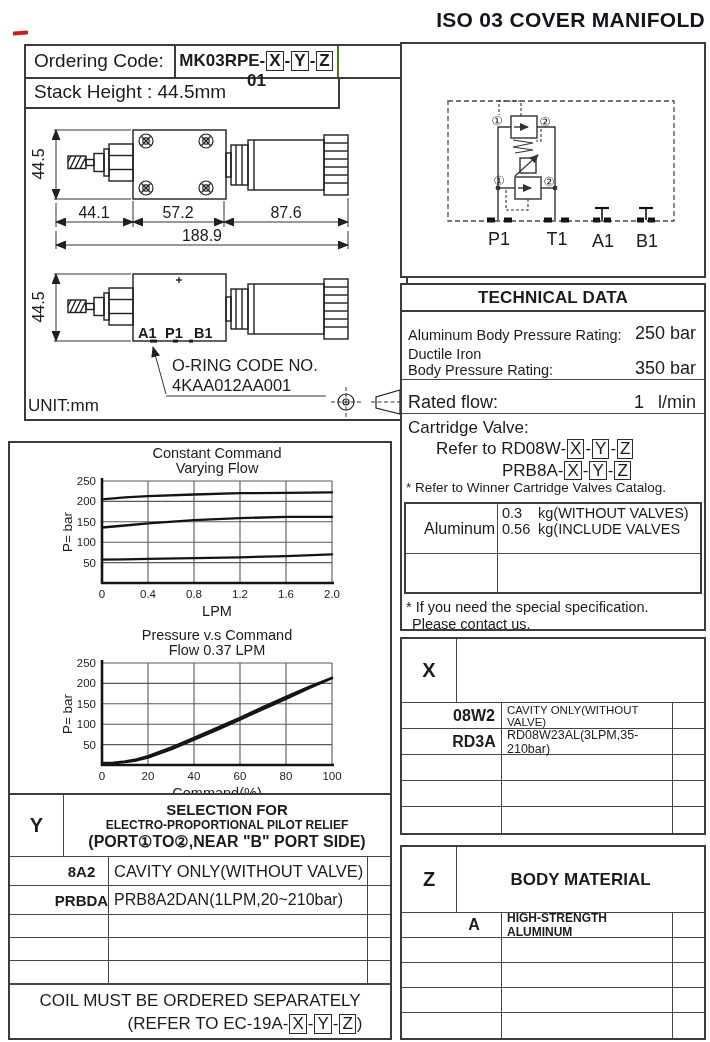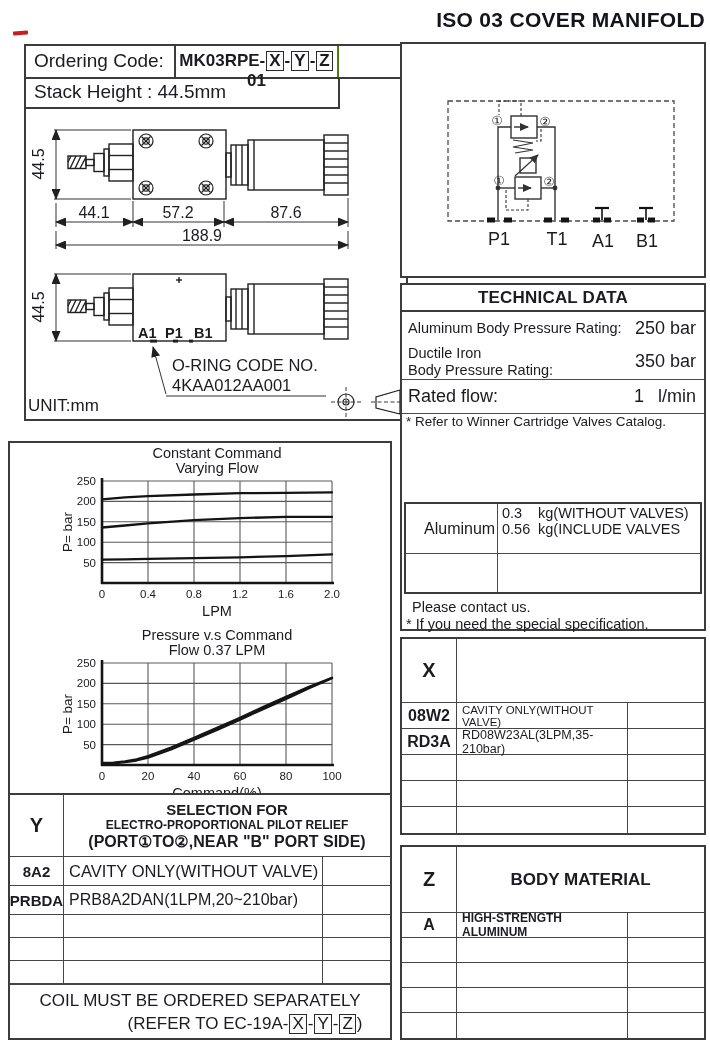--- a/index.html
+++ b/index.html
@@ -23,21 +23,21 @@
 
   
   .chart-box { left:8px; top:441px; width:384px; height:359px; }
   .chart-svg { display:block; }
 
   
   .sel-table { background:#fff; }
   .t-header { display:flex; border-bottom:1.5px solid #454545; }
   .t-code-col { border-right:1.5px solid #454545; display:flex; align-items:center; justify-content:center; font-weight:bold; }
   .t-hdr-main { flex:1; display:flex; flex-direction:column; align-items:center; justify-content:center; font-weight:bold; text-align:center; }
-  .t-row { display:flex; border-bottom:1.5px solid #454545; }
+  .t-row { display:flex; border-bottom:1.5px solid #454545;padding-left:45px; }
   .t-row:last-child { border-bottom:none; }
   .t-cell-code { border-right:1.5px solid #454545; display:flex; align-items:center; justify-content:center; font-weight:bold; }
   .t-cell-desc { border-right:1.5px solid #454545; display:flex; align-items:center; padding-left:5px; }
   .t-cell-extra { flex:1; }
 
   
   .y-table { left:8px; top:793px; width:384px; height:247px; }
   .y-table .t-header { height:62px; }
   .y-table .t-code-col { width:54px; font-size:20px; }
   .y-table .h1 { font-size:15px; }
@@ -47,21 +47,21 @@
   .y-row-sm { height:23px; }
   .y-table .t-cell-code { width:54px; font-size:15px; }
   .y-table .t-cell-desc { width:259px; font-size:16.5px; }
   .coil-box { height:37px; border-top:.5px solid #454545; text-align:center; padding-top:5px; font-size:17px; line-height:1.35; }
   .coil-line2 { padding-left:90px; }
 
   
   .schem-box { left:400px; top:42px; width:306px; height:236px; }
   .tech-box { left:400px; top:283px; width:306px; height:348px; position:absolute; }
   .tech-header { height:27px; border-bottom:2px solid #3c3c3c; text-align:center; font-weight:bold; font-size:17px; padding-top:3px; letter-spacing:.2px; }
-  .tech-row { display:flex; align-items:center; padding:0 6px; }
+  .tech-row { display:flex; align-items:flex-end; padding:0 6px; }
   .tech-label { font-size:14.5px; line-height:1.15; }
   .tech-value { margin-left:auto; font-size:18px; padding-right:2px; }
   .tr1 { height:32px; }
   .tr2 { height:36px; border-bottom:1.5px solid #4a4a4a; }
   .tr3 { height:34px; border-bottom:1.5px solid #4a4a4a; font-size:18px; }
   .tr3 .tech-label { font-size:18px; }
   .rated-unit { margin-left:14px; }
   .cart-sect { height:66px; padding:3px 0 0 6px; font-size:17px; line-height:1.25; }
   .cart-ref1 { padding-left:28px; }
   .cart-ref2 { padding-left:94px; }
@@ -434,20 +434,25 @@
       <span class="tech-label">
         <span style="display:block">Ductile Iron</span>
         <span style="display:block">Body Pressure Rating:</span>
       </span>
       <span class="tech-value">350 bar</span>
     </div>
     <div class="tech-row tr3">
       <span class="tech-label">Rated flow:</span>
       <span class="tech-value"><span>1</span><span class="rated-unit">l/min</span></span>
     </div>
+    <div class="cart-sect">
+      <div>Cartridge Valve:</div>
+      <div class="cart-ref1"><span>Refer to RD08W-</span><span class="bx">X</span><span>-</span><span class="bx">Y</span><span>-</span><span class="bx">Z</span></div>
+      <div class="cart-ref2"><span>PRB8A-</span><span class="bx">X</span><span>-</span><span class="bx">Y</span><span>-</span><span class="bx">Z</span></div>
+    </div>
     <div class="cat-note">* Refer to Winner Cartridge Valves Catalog.</div>
     <div class="weight-table">
       <div class="wt-row1">
         <div class="wt-mat">Aluminum</div>
         <div class="wt-desc">
           <div class="wt-line">
               <span class="wt-num">0.3</span>
               <span>kg(WITHOUT VALVES)</span>
             </div>
           <div class="wt-line">
@@ -455,22 +460,22 @@
               <span>kg(INCLUDE VALVES</span>
             </div>
         </div>
       </div>
       <div class="wt-row2">
         <div class="wt-mat"></div>
         <div class="wt-desc"></div>
       </div>
     </div>
     <div class="spec-note">
+      <div>* If you need the special specification.</div>
       <div style="padding-left:6px">Please contact us.</div>
-      <div>* If you need the special specification.</div>
     </div>
   </div>
 
   <div class="abs box sel-table x-table">
     <div class="t-header">
       <div class="t-code-col">X</div>
     </div>
     <div class="t-row x-row">
       <div class="t-cell-code">08W2</div>
       <div class="t-cell-desc">CAVITY ONLY(WITHOUT VALVE)</div>

